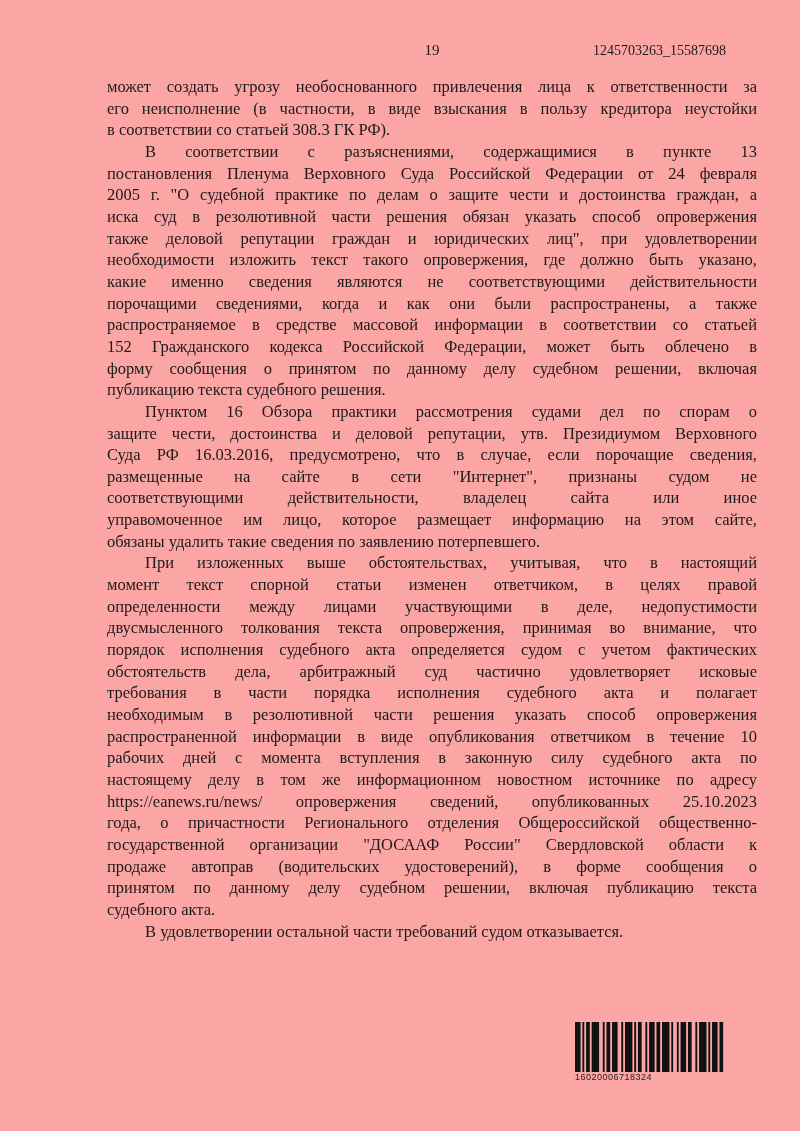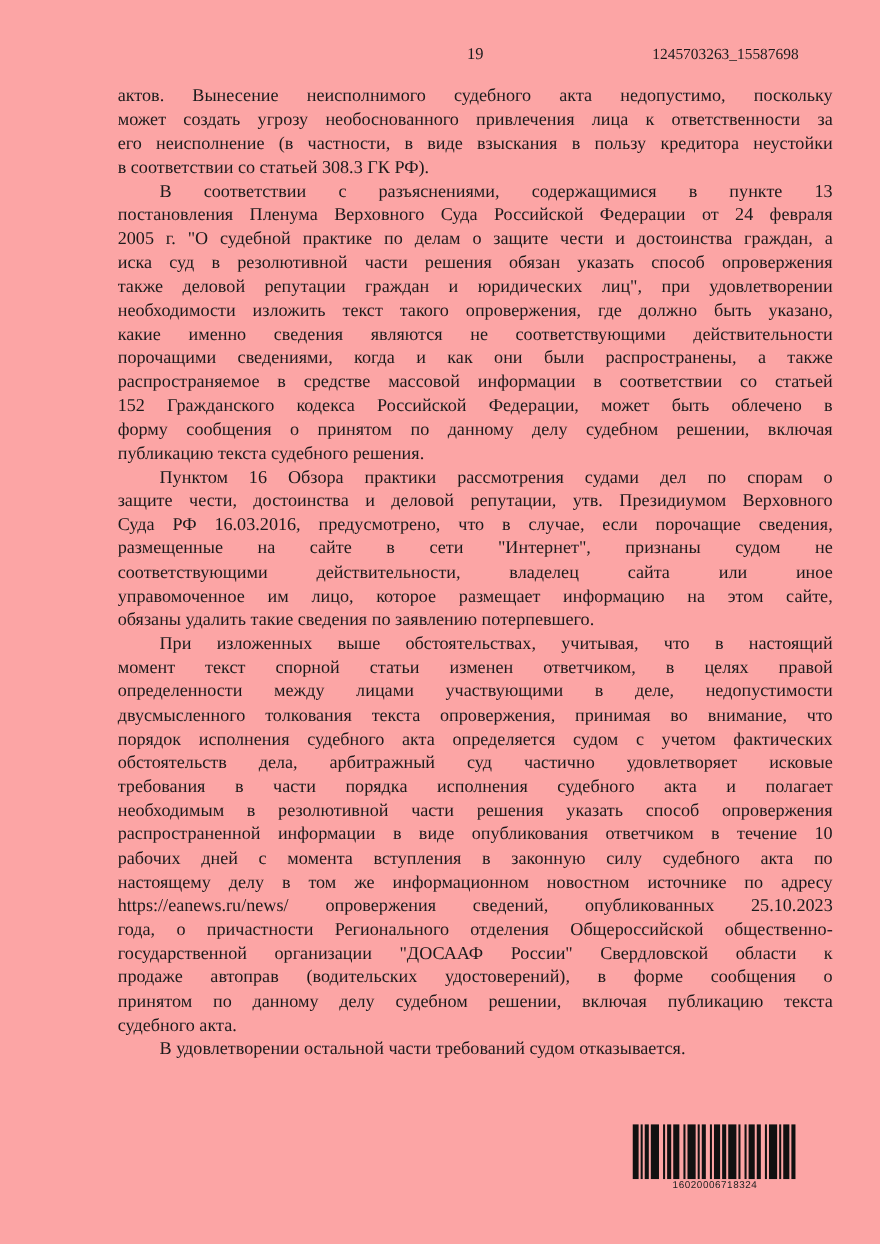--- a/index.html
+++ b/index.html
@@ -55,21 +55,21 @@
   }
   .para.indent .line.first-line {
     text-indent: 38px;
   }
   
   .barcode {
     position: absolute;
     left: 575px;
     top: 1022px;
     width: 150px;
-    text-align: center;
+    text-align: left;
   }
   .barcode svg {
     display: block;
     width: 150px;
     height: 50px;
   }
   .barcode-num {
     margin-top: 0px;
     font-family: "Liberation Sans", "DejaVu Sans", sans-serif;
     font-size: 9px;
@@ -83,21 +83,20 @@
 <body>
 
 <div class="page">
 
   <div class="page-number">19</div>
 
   <div class="doc-id">1245703263_15587698</div>
 
   <div class="body-text" id="body-text">
       <div class="para">
-        <div class="line first-line">актов. Вынесение неисполнимого судебного акта недопустимо, поскольку</div>
         <div class="line">может создать угрозу необоснованного привлечения лица к ответственности за</div>
         <div class="line">его неисполнение (в частности, в виде взыскания в пользу кредитора неустойки</div>
         <div class="line para-end">в соответствии со статьей 308.3 ГК РФ).</div>
       </div>
       <div class="para indent">
         <div class="line first-line">В соответствии с разъяснениями, содержащимися в пункте 13</div>
         <div class="line">постановления Пленума Верховного Суда Российской Федерации от 24 февраля</div>
         <div class="line">2005 г. "О судебной практике по делам о защите чести и достоинства граждан, а</div>
         <div class="line">иска суд в резолютивной части решения обязан указать способ опровержения</div>
         <div class="line">также деловой репутации граждан и юридических лиц", при удовлетворении</div>

